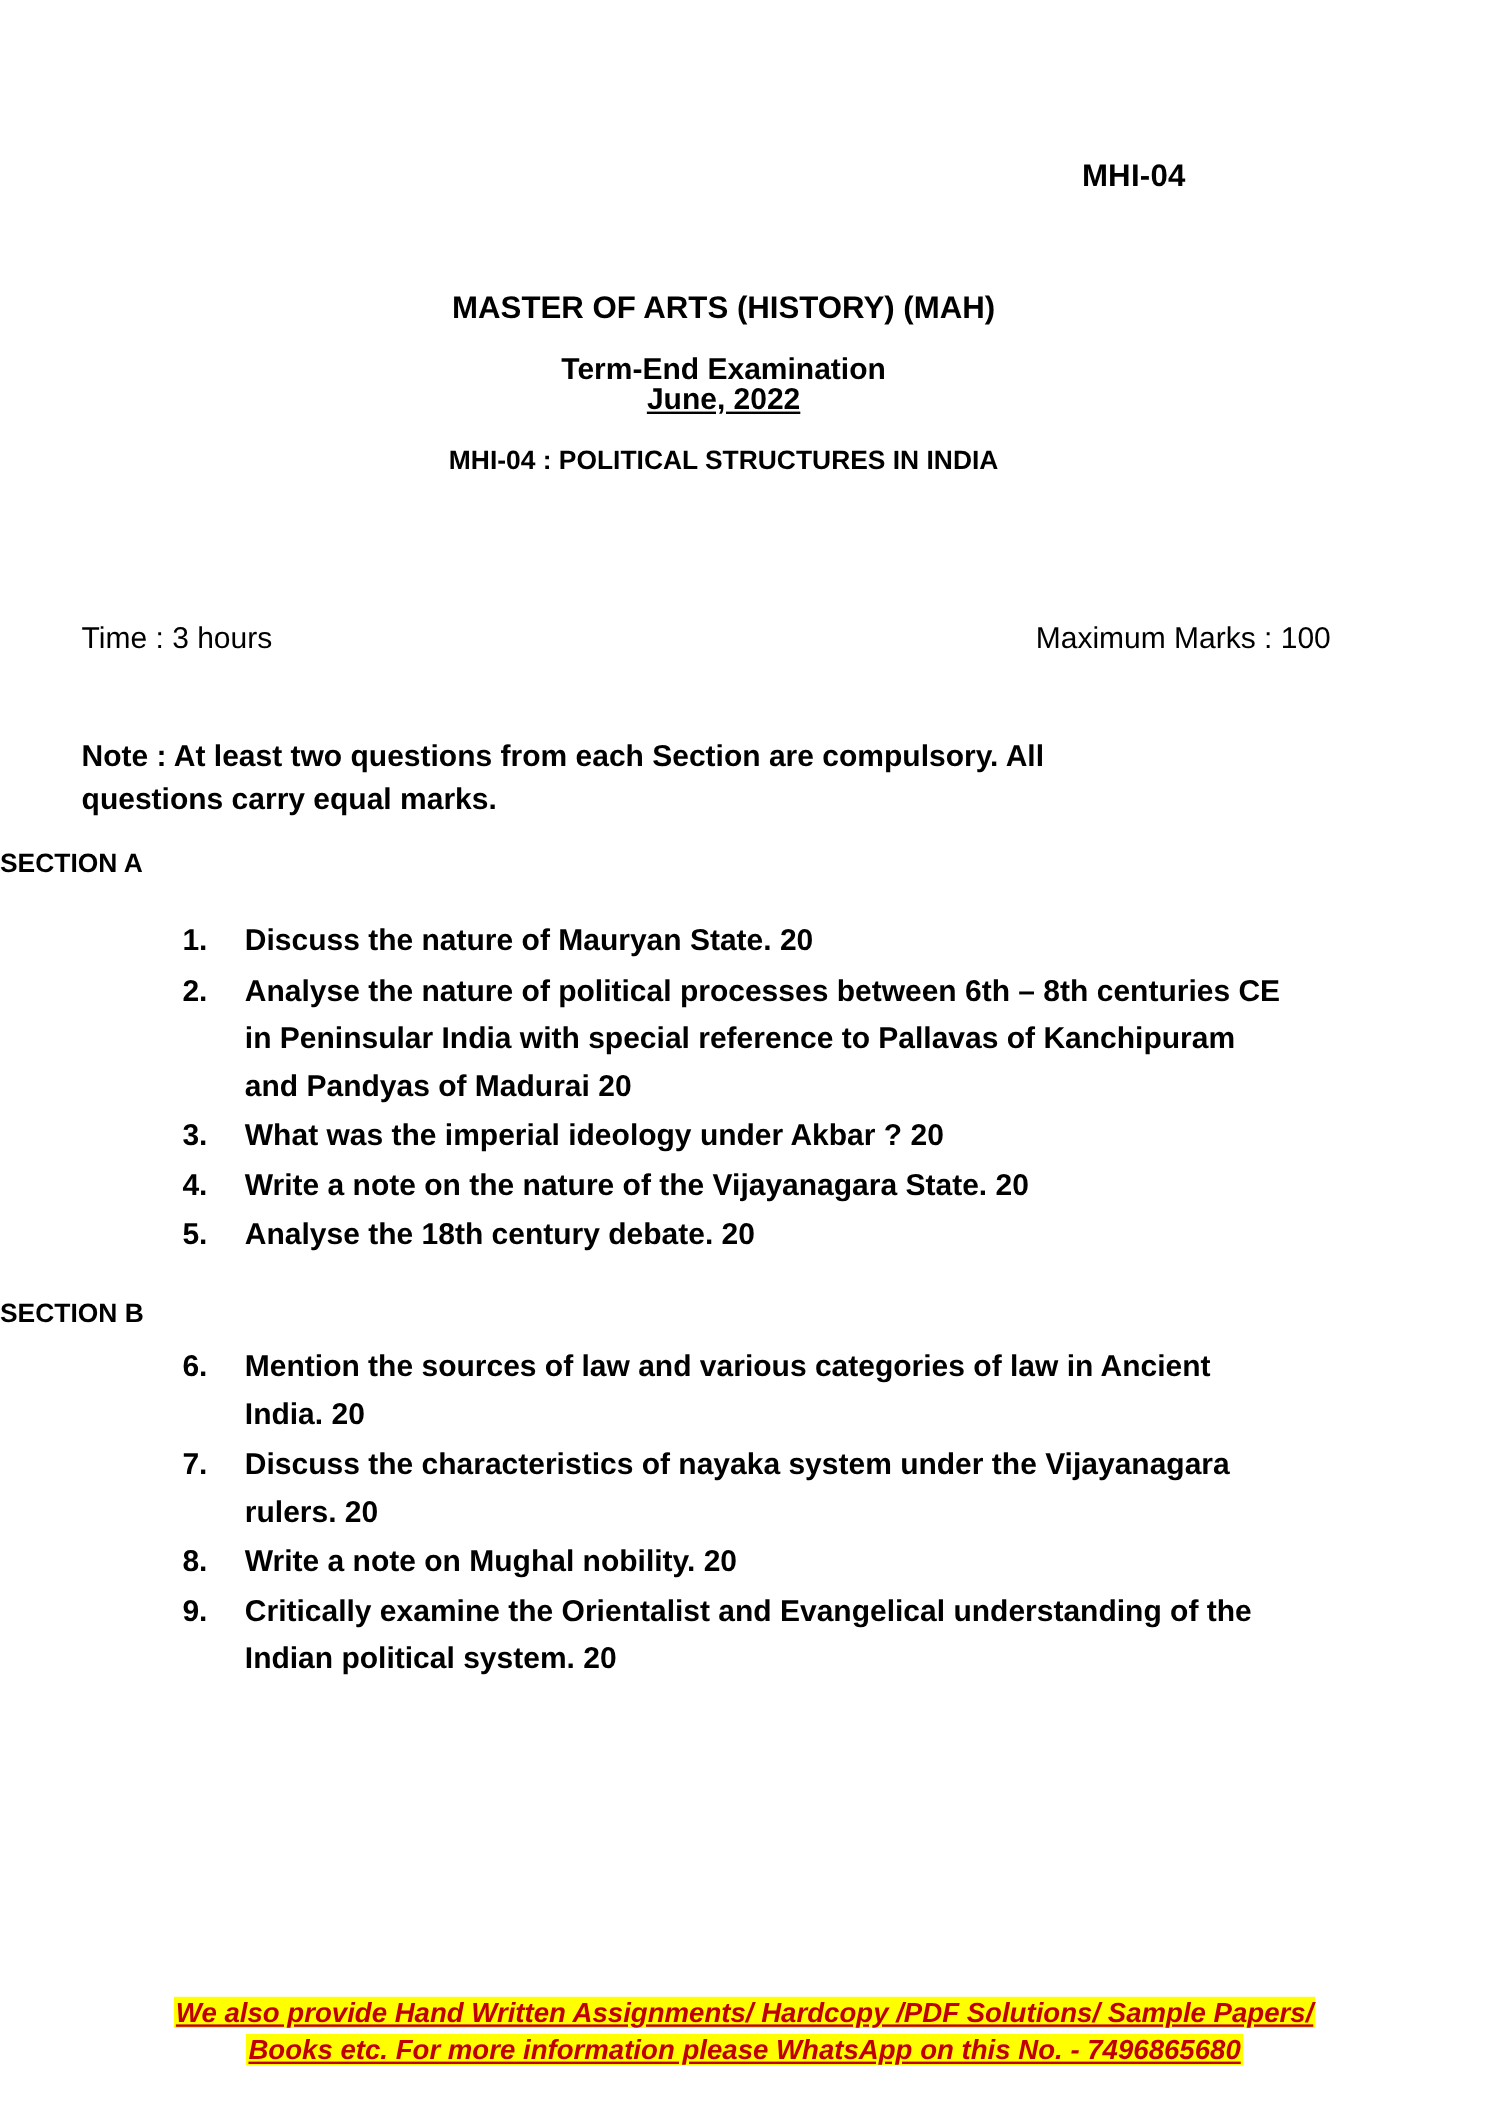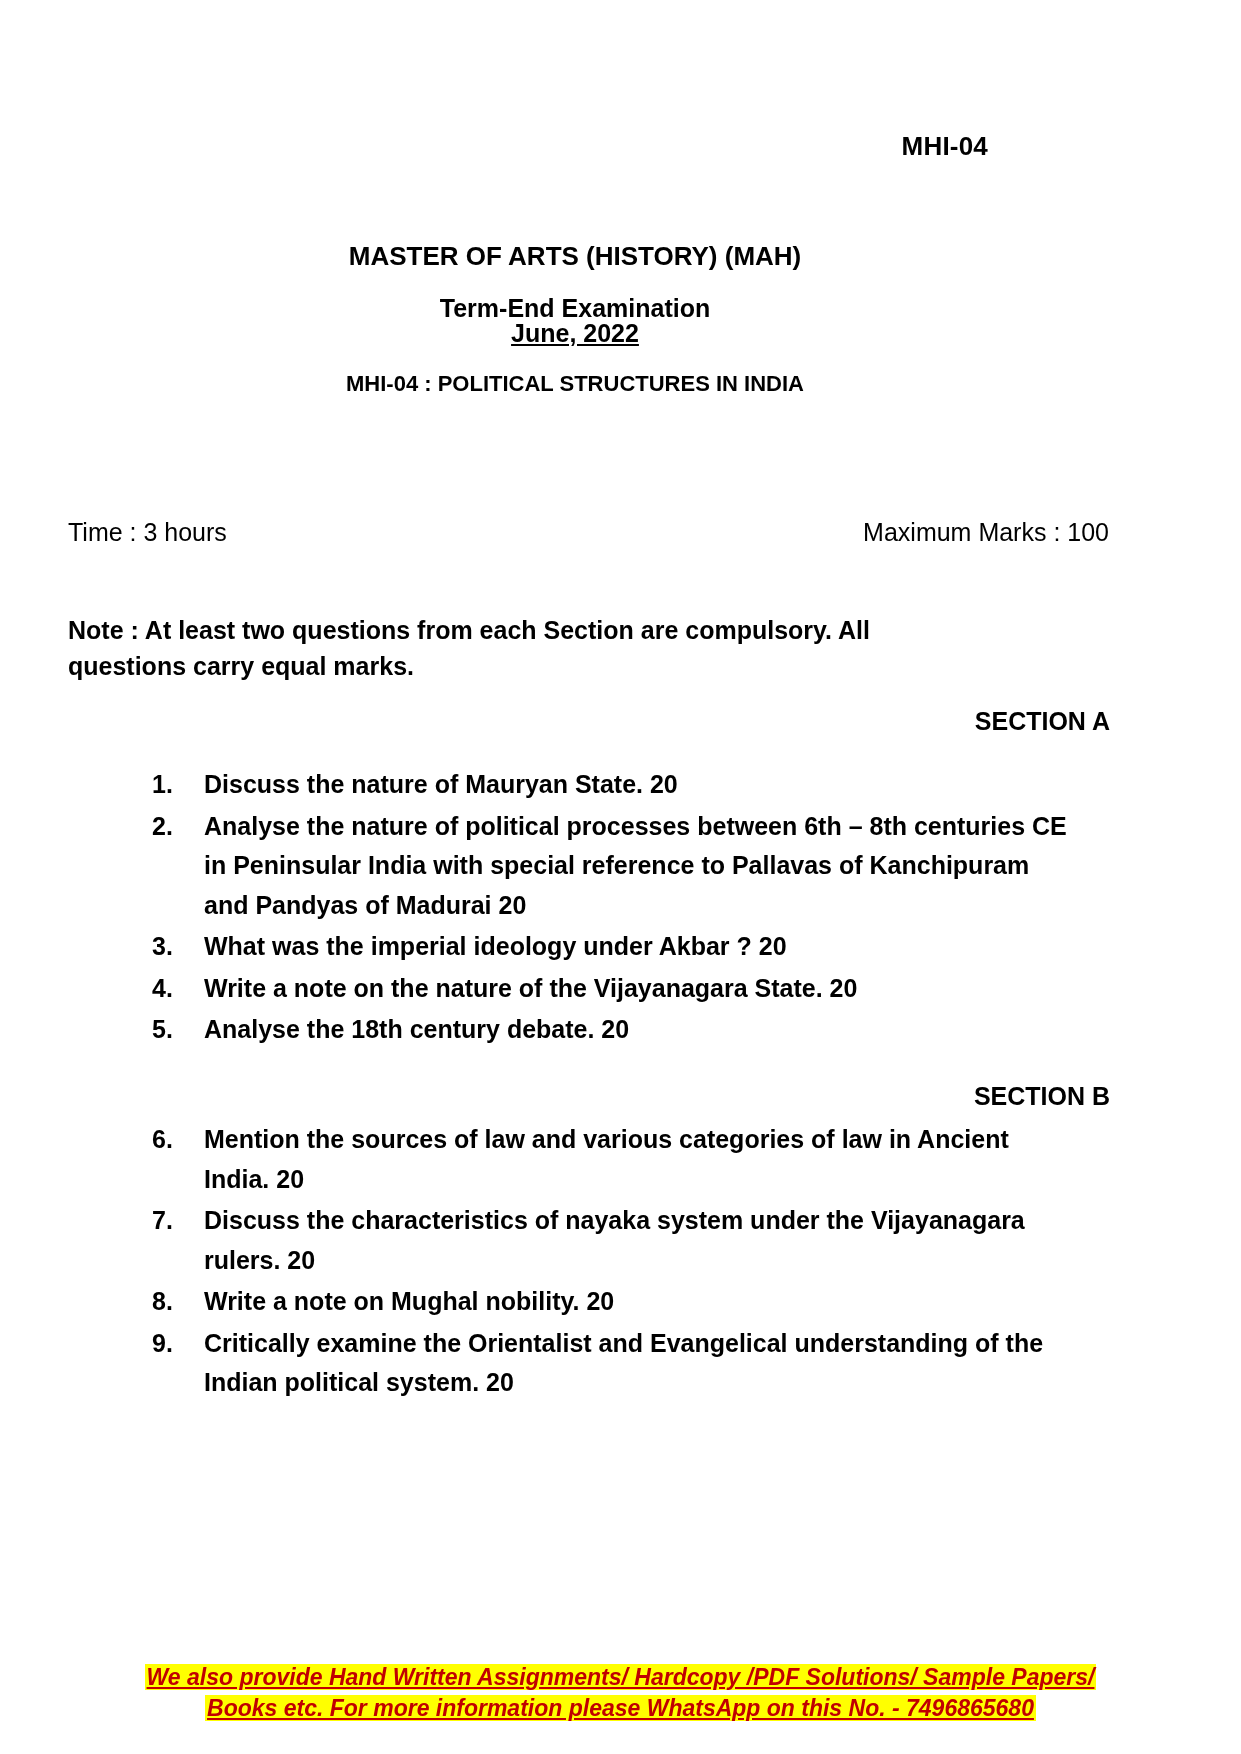--- a/index.html
+++ b/index.html
@@ -39,20 +39,21 @@
     letter-spacing: 0.2px;
   }
 
   
   .title-block {
     position: absolute;
     top: 243px;
     left: 0;
     width: 1150px;
     text-align: center;
+    padding-left: 28px;
   }
   .title-block .tline {
     font-weight: bold;
     line-height: 1.0;
   }
   .tline.l1 { font-size: 26px; margin-bottom: 27px; }
   .tline.l2 { font-size: 25px; }
   .tline.l3 { font-size: 25px; margin-bottom: 27px; text-decoration: underline; }
   .tline.l4 { font-size: 22px; }
 
@@ -74,22 +75,22 @@
     top: 613px;
     left: 68px;
     width: 880px;
     font-size: 25px;
     font-weight: bold;
     line-height: 1.42;
   }
 
   
   .section-heading {
-    text-align: right;
-    font-size: 25px;
+    text-align: left;
+    font-size: 22px;
     font-weight: bold;
   }
   #section-a-heading {
     position: absolute;
     top: 707px;
     left: 0;
     width: 1110px;
   }
   #section-b-heading {
     position: absolute;

